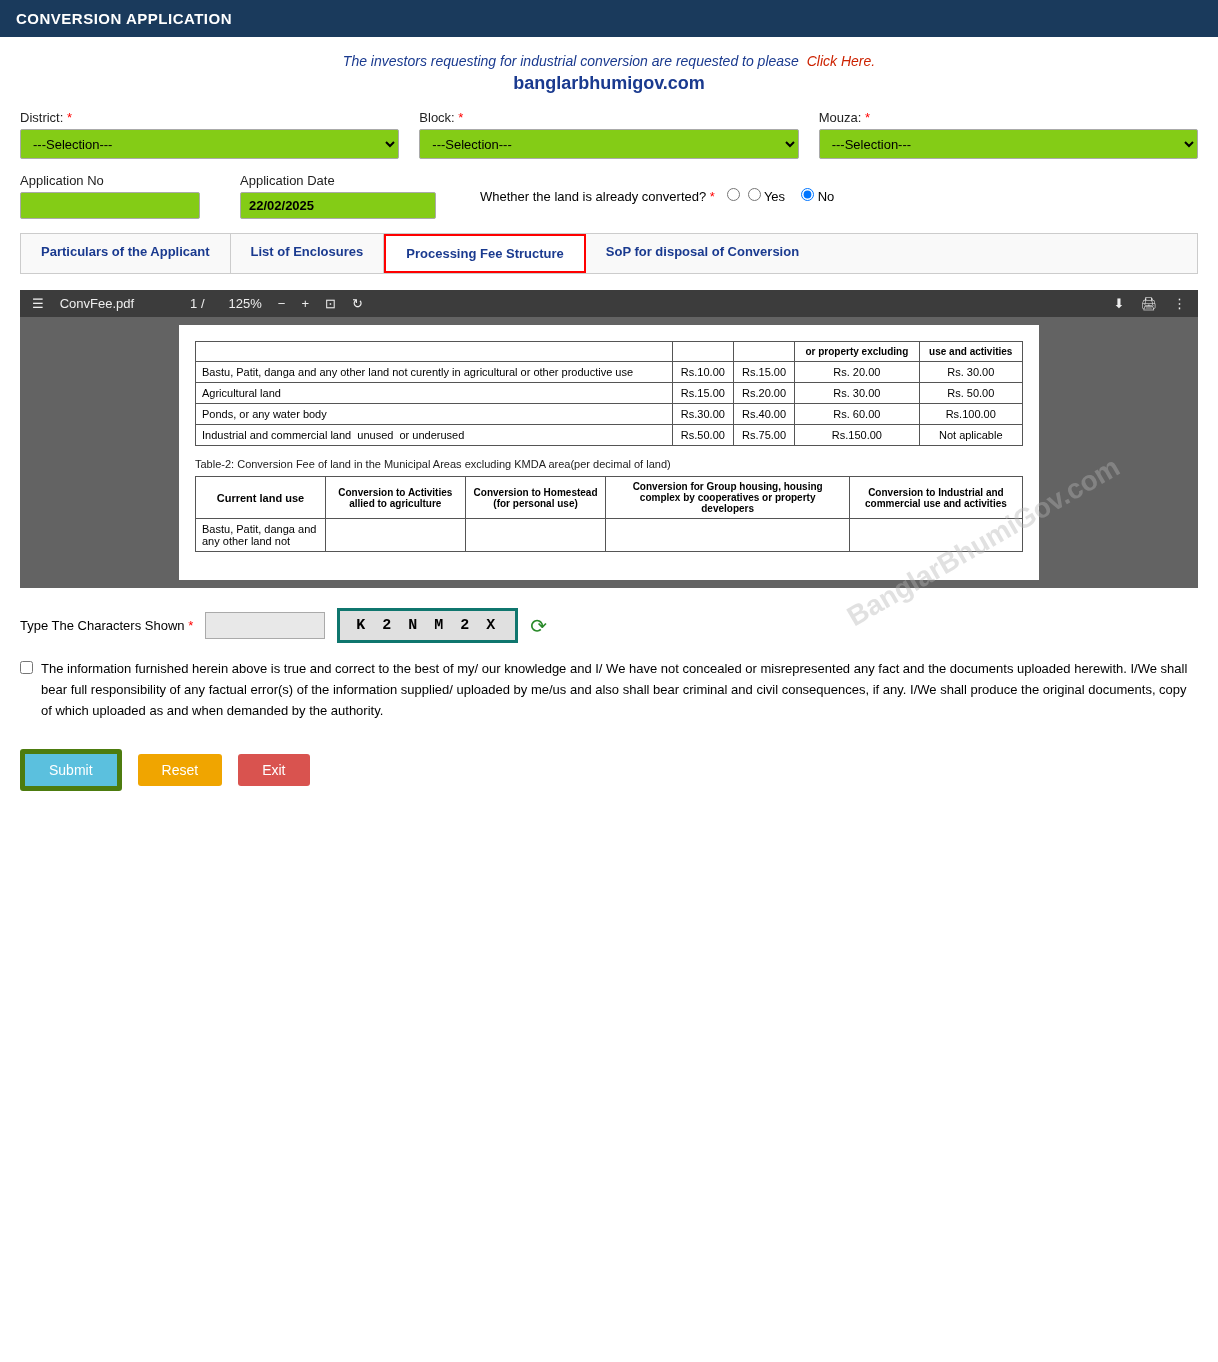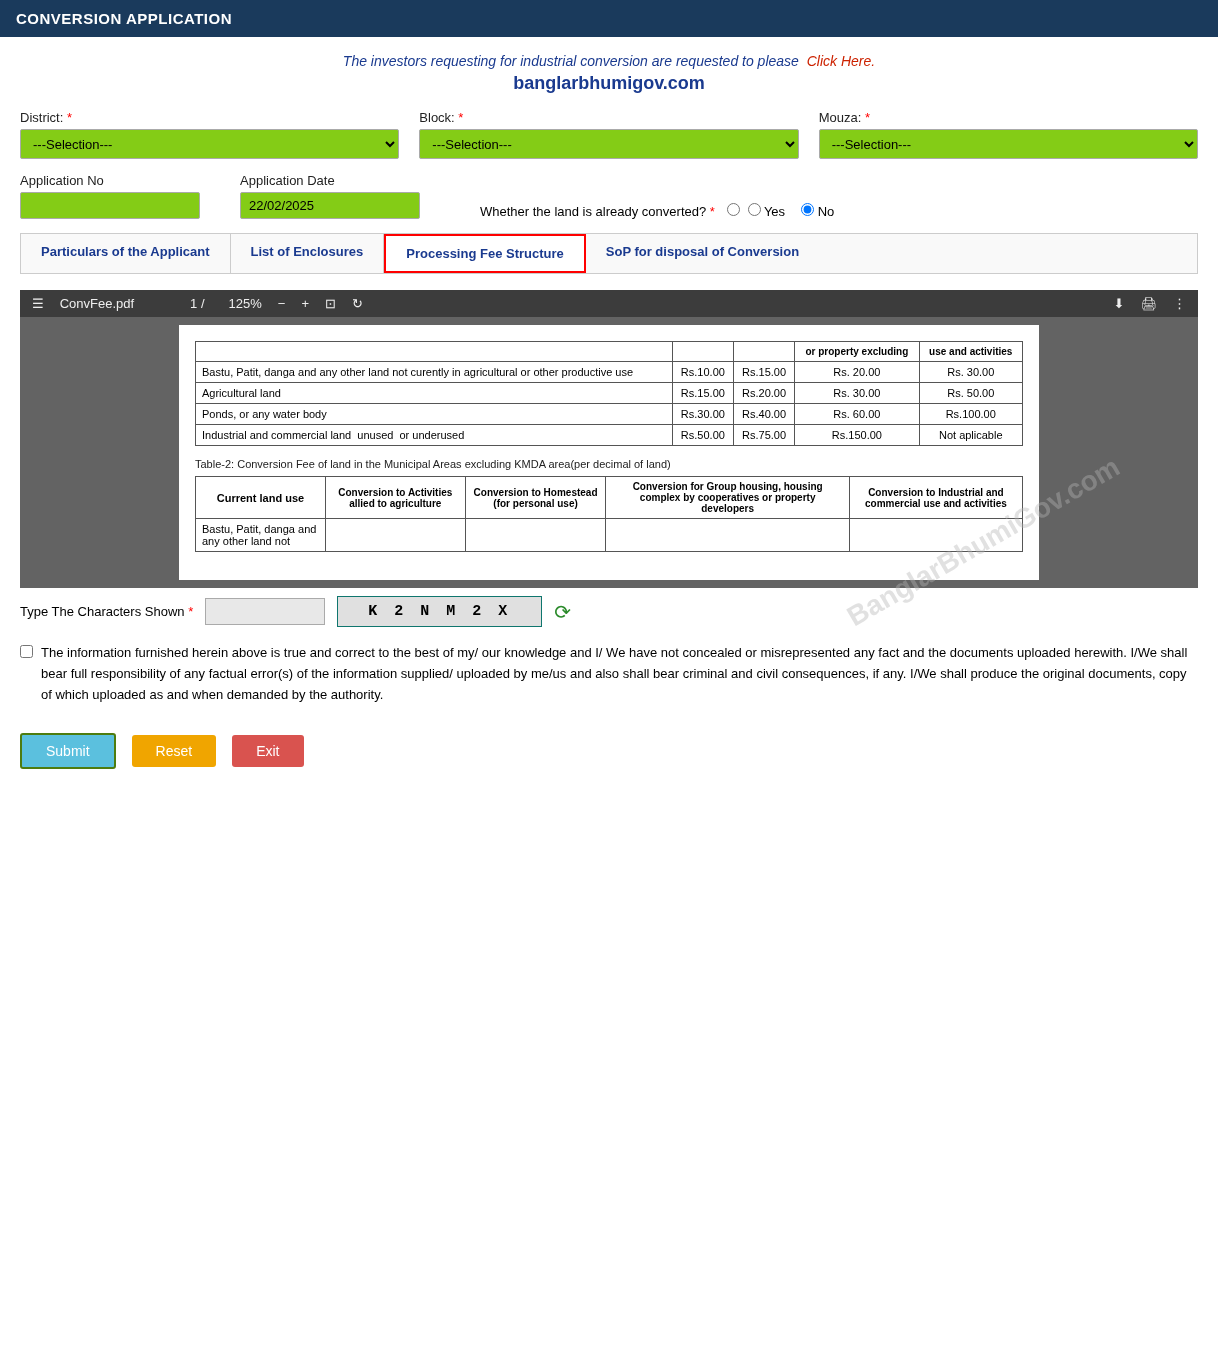--- a/index.html
+++ b/index.html
@@ -40,21 +40,21 @@
       color: #1a3a8f;
       font-size: 18px;
       font-weight: bold;
       margin-bottom: 16px;
     }
 
     .form-row {
       display: flex;
       gap: 20px;
       margin-bottom: 14px;
-      align-items: flex-end;
+      align-items: center;
     }
 
     .form-group {
       display: flex;
       flex-direction: column;
       flex: 1;
     }
 
     .form-group label {
       font-size: 13px;
@@ -159,22 +159,22 @@
     .captcha-input {
       width: 120px;
       border: 1px solid #aaa;
       padding: 5px 8px;
       font-size: 13px;
       background: #e8e8e8;
     }
 
     .captcha-image {
       background: #e0e0e0;
-      border: 1px solid #0f766e;
-      padding: 6px 30px;
+      border: 3px solid #0f766e;
+      padding: 6px 16px;
       font-size: 15px;
       font-weight: bold;
       letter-spacing: 4px;
       font-family: 'Courier New', monospace;
     }
 
     .refresh-icon {
       color: #2a8a2a;
       font-size: 20px;
       cursor: pointer;
@@ -197,21 +197,21 @@
     .buttons-row {
       display: flex;
       gap: 16px;
       align-items: center;
       margin-top: 8px;
     }
 
     .btn-submit {
       background: #5bc0de;
       color: white;
-      border: 2px solid #4d7c0f;
+      border: 5px solid #4d7c0f;
       padding: 8px 24px;
       font-size: 14px;
       cursor: pointer;
       border-radius: 3px;
     }
 
     .btn-reset {
       background: #f0a500;
       color: white;
       border: none;
@@ -295,21 +295,21 @@
     </div>
   </div>
 
   <div class="form-row">
     <div class="form-group" style="max-width:200px;">
       <label>Application No</label>
       <input type="text" style="width: 180px;">
     </div>
     <div class="form-group" style="max-width:220px;">
       <label>Application Date</label>
-      <input type="text" value="22/02/2025" style="width: 180px;">
+      <input type="text" value="22/02/2025" style="width: 196px; font-weight: bold;">
     </div>
     <div class="form-group" style="flex:1.5;">
       <div style="display:flex; align-items:flex-start; gap:8px; flex-direction:row;">
         <span>
           <span>Whether the land is already converted?</span> <span class="required">*</span>
           <input type="radio" name="converted" style="margin-left: 8px;">
         </span>
         <div style="display:flex; gap:16px; align-items:center;">
           <span>
             <input type="radio" name="converted" style="">
@@ -414,21 +414,21 @@
               <td></td>
             </tr>
           </tbody>
         </table>
 
         <div class="watermark">BanglarBhumiGov.com</div>
       </div>
     </div>
   </div>
 
-  <div class="captcha-row" style="margin-top:8px;">
+  <div class="captcha-row" style="margin-top:20px;">
     <label>
       <span>Type The Characters Shown</span> <span class="required">*</span>
     </label>
     <input type="text" class="captcha-input" style="">
     <div class="captcha-image">
       <span>K 2  N M 2 X</span>
     </div>
     <span class="refresh-icon">⟳</span>
   </div>
 

